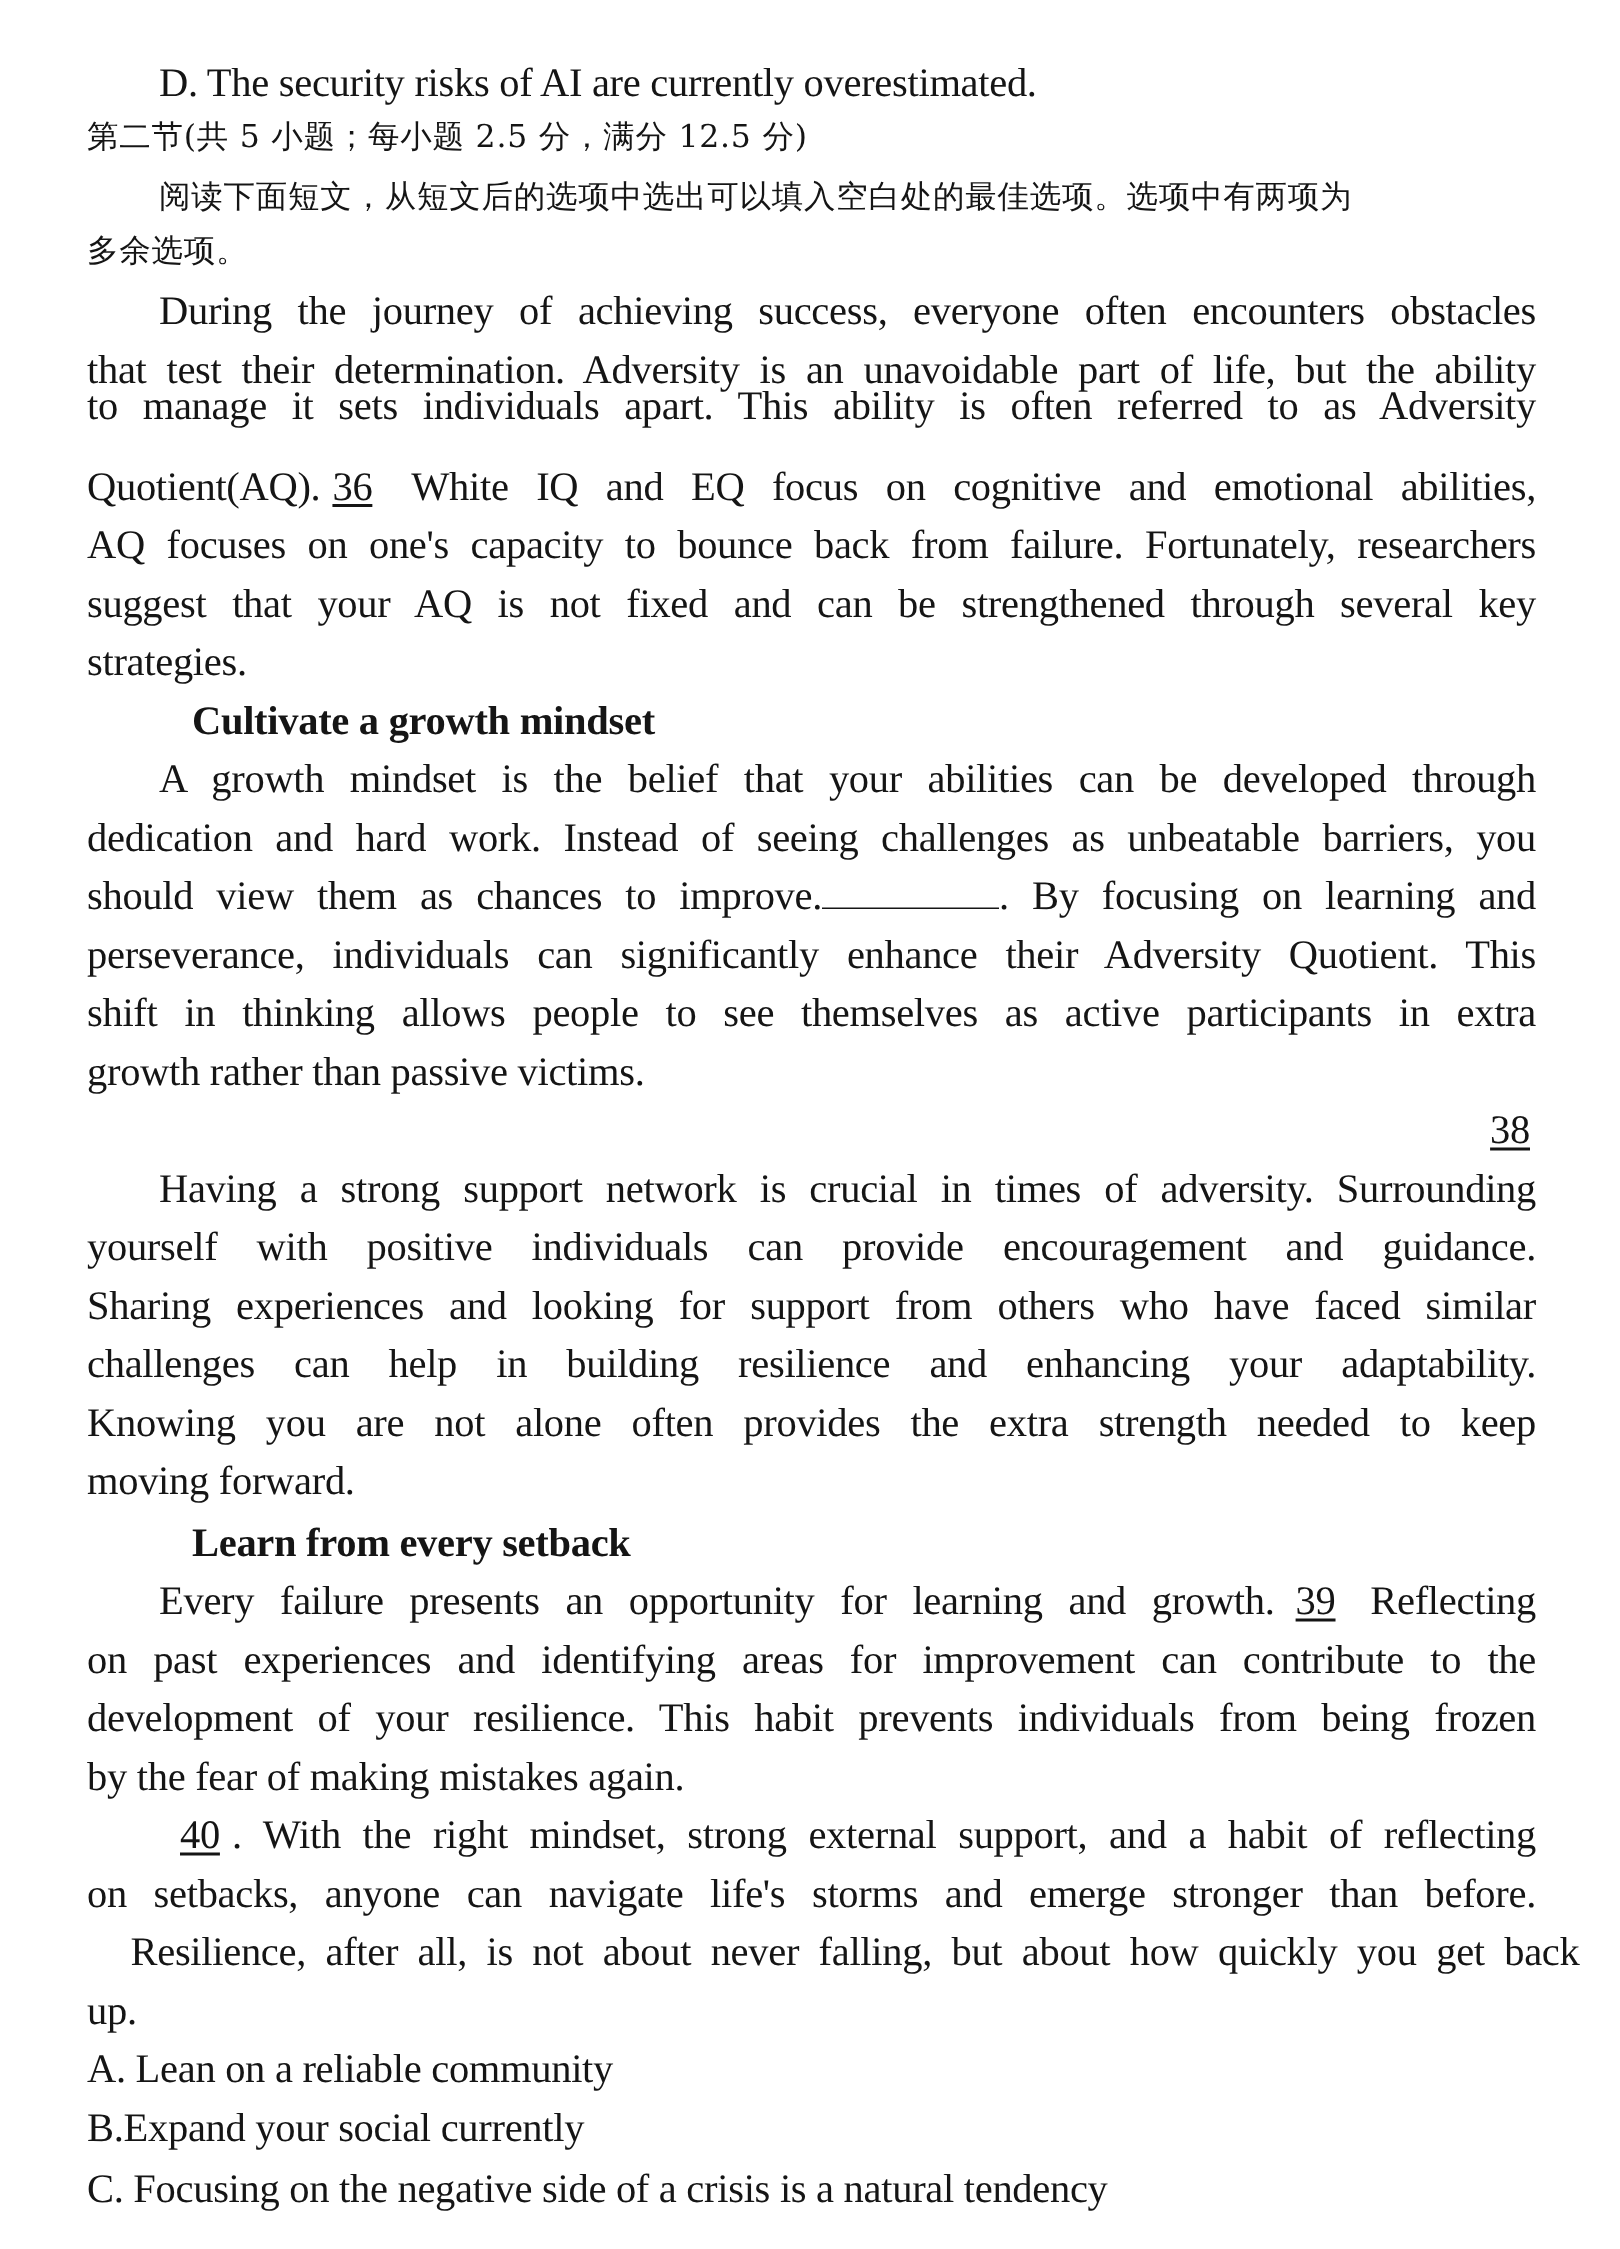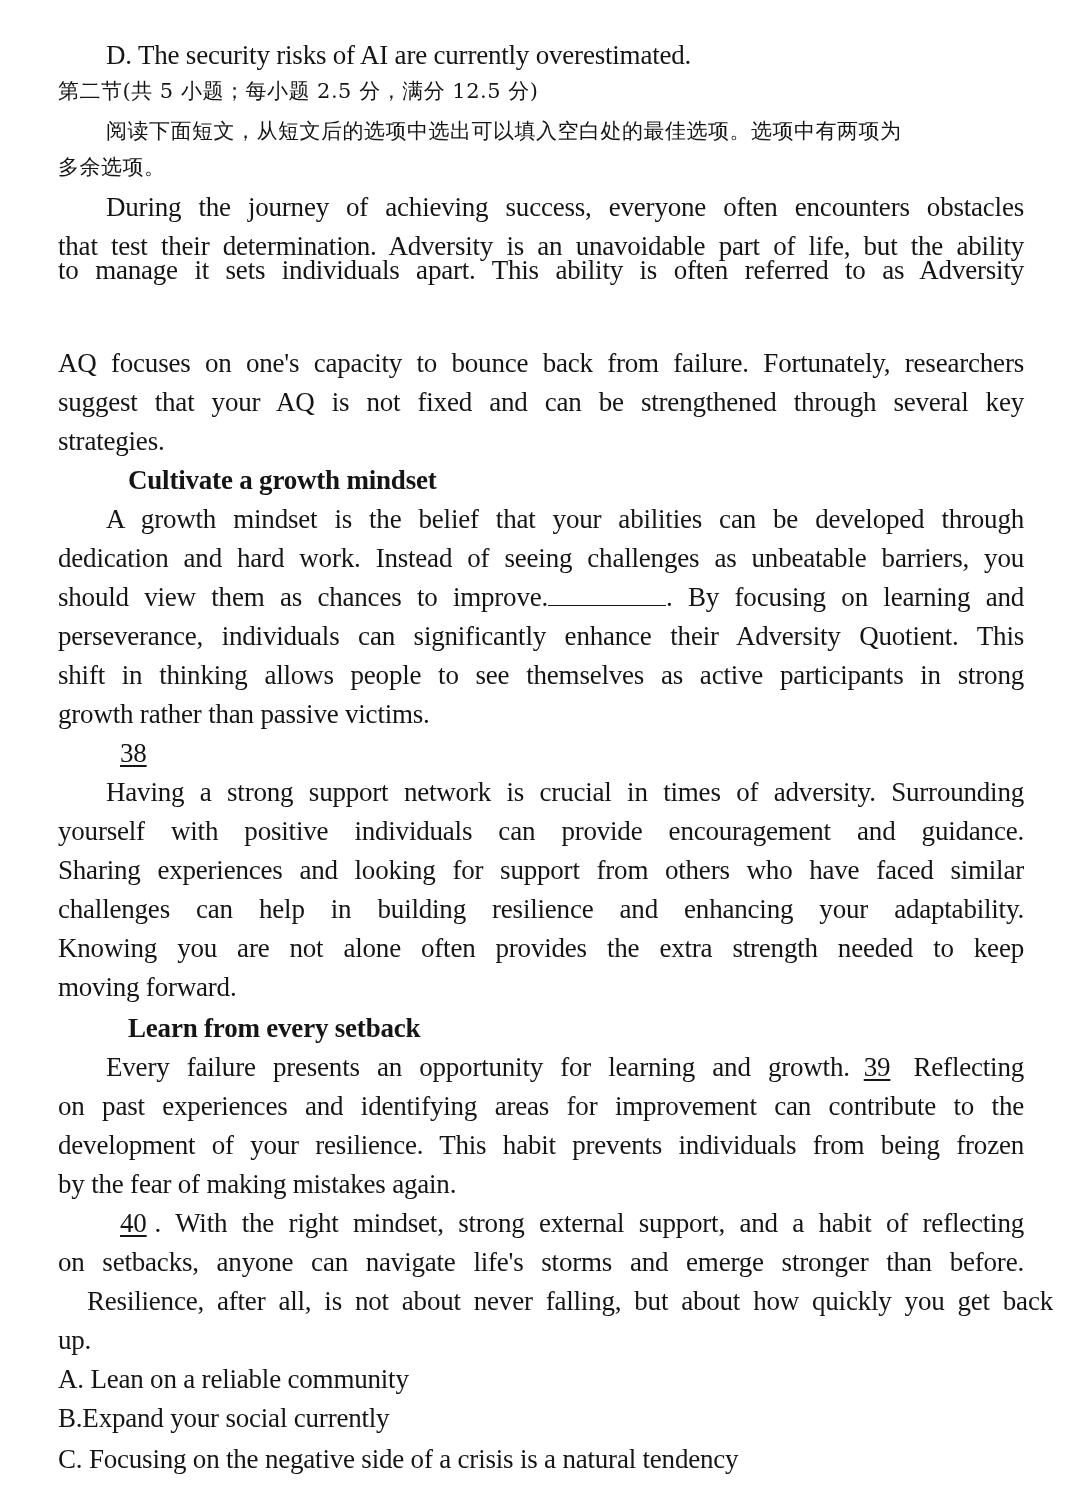--- a/index.html
+++ b/index.html
@@ -28,36 +28,39 @@
 
   <div class="line indent" style="top:36px;">D. The security risks of AI are currently overestimated.</div>
 
   <div class="line cn" style="top:72px; left:58px;">第二节(共 5 小题；每小题 2.5 分，满分 12.5 分)</div>
   <div class="line cn indent" style="top:112px;">阅读下面短文，从短文后的选项中选出可以填入空白处的最佳选项。选项中有两项为</div>
   <div class="line cn" style="top:148px;">多余选项。</div>
 
   <div class="line indent just" style="top:188px;">During the journey of achieving success, everyone often encounters obstacles</div>
   <div class="line just" style="top:227px;">that test their determination. Adversity is an unavoidable part of life, but the ability</div>
   <div class="line just" style="top:251px;">to manage it sets individuals apart. This ability is often referred to as Adversity</div>
+  <div class="line just" style="top:305px;">
+    <span>Quotient(AQ).</span><span class="blank" style="padding:0 8px;">36</span><span> White IQ and EQ focus on cognitive and emotional abilities,</span>
+  </div>
   <div class="line just" style="top:344px;">AQ focuses on one's capacity to bounce back from failure. Fortunately, researchers</div>
   <div class="line just" style="top:383px;">suggest that your AQ is not fixed and can be strengthened through several key</div>
   <div class="line" style="top:422px;">strategies.</div>
 
   <div class="line indent bold" style="top:461px;">Cultivate a growth mindset</div>
 
   <div class="line indent just" style="top:500px;">A growth mindset is the belief that your abilities can be developed through</div>
   <div class="line just" style="top:539px;">dedication and hard work. Instead of seeing challenges as unbeatable barriers, you</div>
   <div class="line just" style="top:578px;">
     <span>should view them as chances to improve.</span><span class="blankline"></span><span>. By focusing on learning and</span>
   </div>
   <div class="line just" style="top:617px;">perseverance, individuals can significantly enhance their Adversity Quotient. This</div>
-  <div class="line just" style="top:656px;">shift in thinking allows people to see themselves as active participants in strong</div>
+  <div class="line just" style="top:656px;">shift in thinking allows people to see themselves as active participants in extra</div>
   <div class="line" style="top:695px;">growth rather than passive victims.</div>
 
-  <div class="line indent" style="top:734px;">
+  <div class="line indent" style="top:734px;text-align:right;">
     <span class="blank" style="padding:0 4px 0 14px;">38</span>
   </div>
 
   <div class="line indent just" style="top:773px;">Having a strong support network is crucial in times of adversity. Surrounding</div>
   <div class="line just" style="top:812px;">yourself with positive individuals can provide encouragement and guidance.</div>
   <div class="line just" style="top:851px;">Sharing experiences and looking for support from others who have faced similar</div>
   <div class="line just" style="top:890px;">challenges can help in building resilience and enhancing your adaptability.</div>
   <div class="line just" style="top:929px;">Knowing you are not alone often provides the extra strength needed to keep</div>
   <div class="line" style="top:968px;">moving forward.</div>
 

